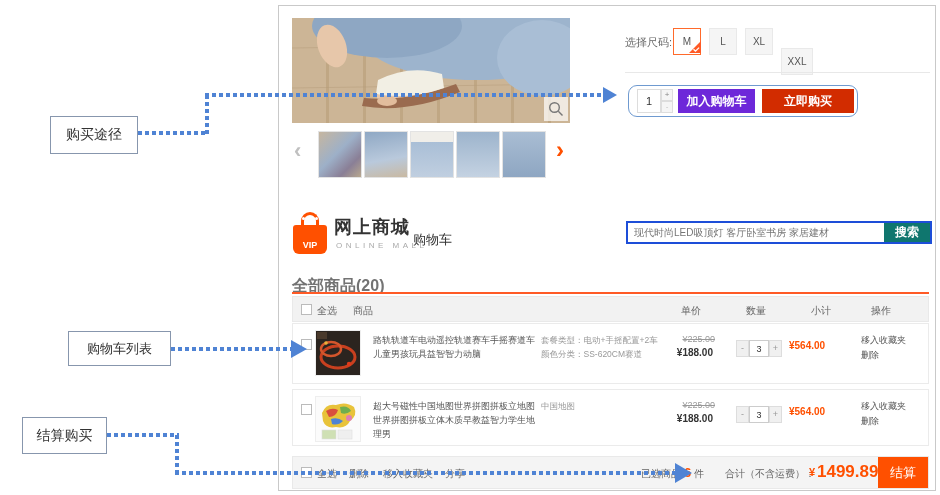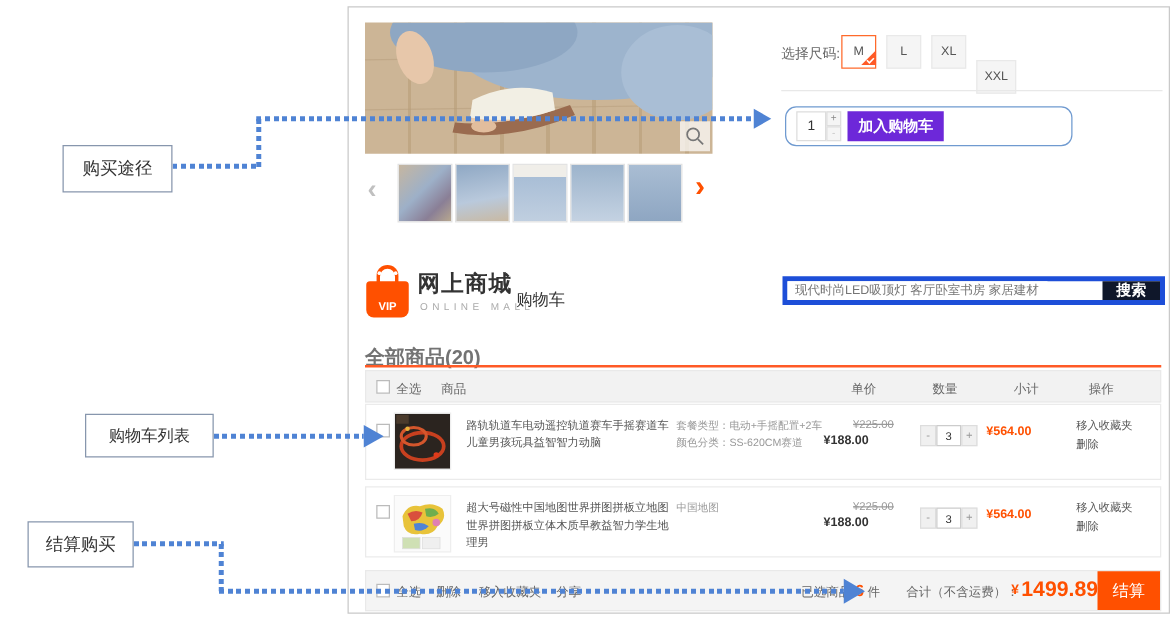--- a/index.html
+++ b/index.html
@@ -39,35 +39,35 @@
   .cta { color:#fff; font-size:12px; font-weight:bold; display:flex; align-items:center; justify-content:center; top:89px; height:24px; cursor:pointer; }
 
   
   .bag { left:293px; top:212px; width:34px; height:42px; }
   .bag .handle { position:absolute; left:8px; top:0; width:18px; height:16px; border:3px solid #ff5000; border-bottom:none; border-radius:9px 9px 0 0; }
   .bag .body { position:absolute; left:0; bottom:0; width:34px; height:29px; background:#ff5000; border-radius:3px 3px 6px 6px; }
   .bag .dot { position:absolute; width:3px; height:3px; border-radius:50%; background:#fff; top:5px; }
   .bag .viptxt { position:absolute; bottom:4px; width:100%; text-align:center; color:#fff; font-size:9px; font-weight:bold; }
 
   
-  .search { left:626px; top:221px; width:306px; height:23px; border:4px solid #1d4ed8; display:flex; }
+  .search { left:626px; top:221px; width:306px; height:23px; border:2px solid #1d4ed8; display:flex; }
   .search input { flex:1; border:none; outline:none; font-size:10px; color:#777; padding:0 6px; font-family:inherit; }
-  .search .go { width:46px; background:#0f172a; color:#fff; font-size:12px; font-weight:bold; display:flex; align-items:center; justify-content:center; cursor:pointer;margin-left:44px; }
+  .search .go { width:46px; background:#0f766e; color:#fff; font-size:12px; font-weight:bold; display:flex; align-items:center; justify-content:center; cursor:pointer;margin-left:44px; }
 
   
   .tab-line { left:292px; top:292px; width:637px; height:2px; background:#ff5a26; }
   .thead { left:292px; top:296px; width:637px; height:26px; background:#f2f2f2; border:1px solid #e9e9e9; font-size:10px; color:#666; }
   .thead span { position:absolute; top:7px; }
   .checkbox { width:11px; height:11px; border:1px solid #bbb; background:#fff; display:inline-block; }
   .cart-row { left:292px; width:637px; border:1px solid #ebebeb; background:#fff; }
   .r-img { position:absolute; left:22px; top:6px; width:46px; height:46px; border:1px solid #eee; }
   .r-title { position:absolute; left:80px; top:9px; width:168px; font-size:9px; color:#555; line-height:14px; }
   .r-spec { position:absolute; left:248px; top:9px; width:126px; font-size:8.5px; color:#999; line-height:14px; white-space:nowrap; }
   .r-old { position:absolute; left:366px; top:10px; width:56px; text-align:right; font-size:9px; color:#999; text-decoration:line-through; }
-  .r-price { position:absolute; left:346px; top:23px; width:56px; text-align:right; font-size:10px; font-weight:bold; color:#333; }
+  .r-price { position:absolute; left:364px; top:23px; width:56px; text-align:right; font-size:10px; font-weight:bold; color:#333; }
   .r-stepper { position:absolute; left:443px; top:16px; display:flex; align-items:center; }
   .r-stepper .pm { width:13px; height:17px; background:#f0f0f0; border:1px solid #ddd; font-size:9px; color:#999; text-align:center; line-height:15px; }
   .r-stepper input { width:20px; height:17px; border:1px solid #ccc; text-align:center; font-size:9px; color:#333; }
   .r-sub { position:absolute; left:496px; top:16px; width:52px; font-size:10px; font-weight:bold; color:#ff5000; }
   .r-ops { position:absolute; left:568px; top:9px; font-size:9px; color:#555; line-height:15px; }
   .r-ops div { cursor:pointer; }
 
   .cfoot { left:292px; top:456px; width:637px; height:33px; background:#f4f4f4; border:1px solid #e9e9e9; font-size:10px; color:#666; }
   .cfoot span { position:absolute; top:10px; }
   .link { cursor:pointer; }
@@ -133,20 +133,21 @@
 
   <div class="abs" style="left:625px; top:72px; width:305px; height:1px; background:#e8e8e8;"></div>
 
   <div class="abs qty-wrap"></div>
   <input class="abs pd-qty" value="1" style="">
   <div class="abs pd-pm">
     <div>+</div>
     <div style="color:#c5c5c5;">-</div>
   </div>
   <div class="abs cta" style="left:678px; width:77px; background:#6d28d9;">加入购物车</div>
+  <div class="abs cta" style="left:762px; width:92px; background:#d22c00;">立即购买</div>
 
 
   <div class="abs bag">
     <div class="handle"></div>
     <div class="body"></div>
     <div class="dot" style="left:9px;"></div>
     <div class="dot" style="right:9px;"></div>
     <div class="viptxt">VIP</div>
   </div>
   <div class="abs" style="left:334px; top:215px; font-size:18px; font-weight:bold; color:#333; letter-spacing:1px;">网上商城</div>

